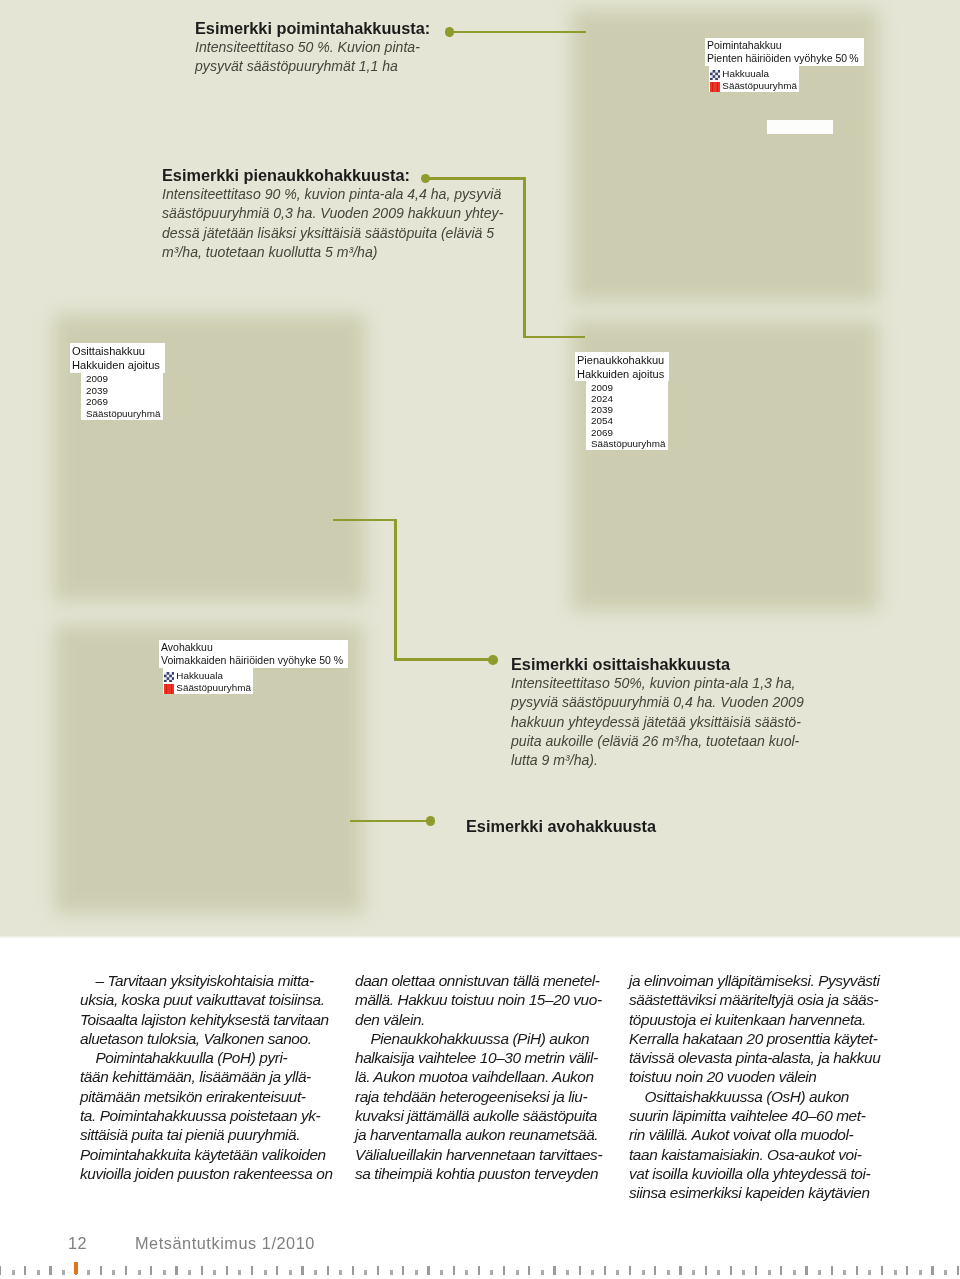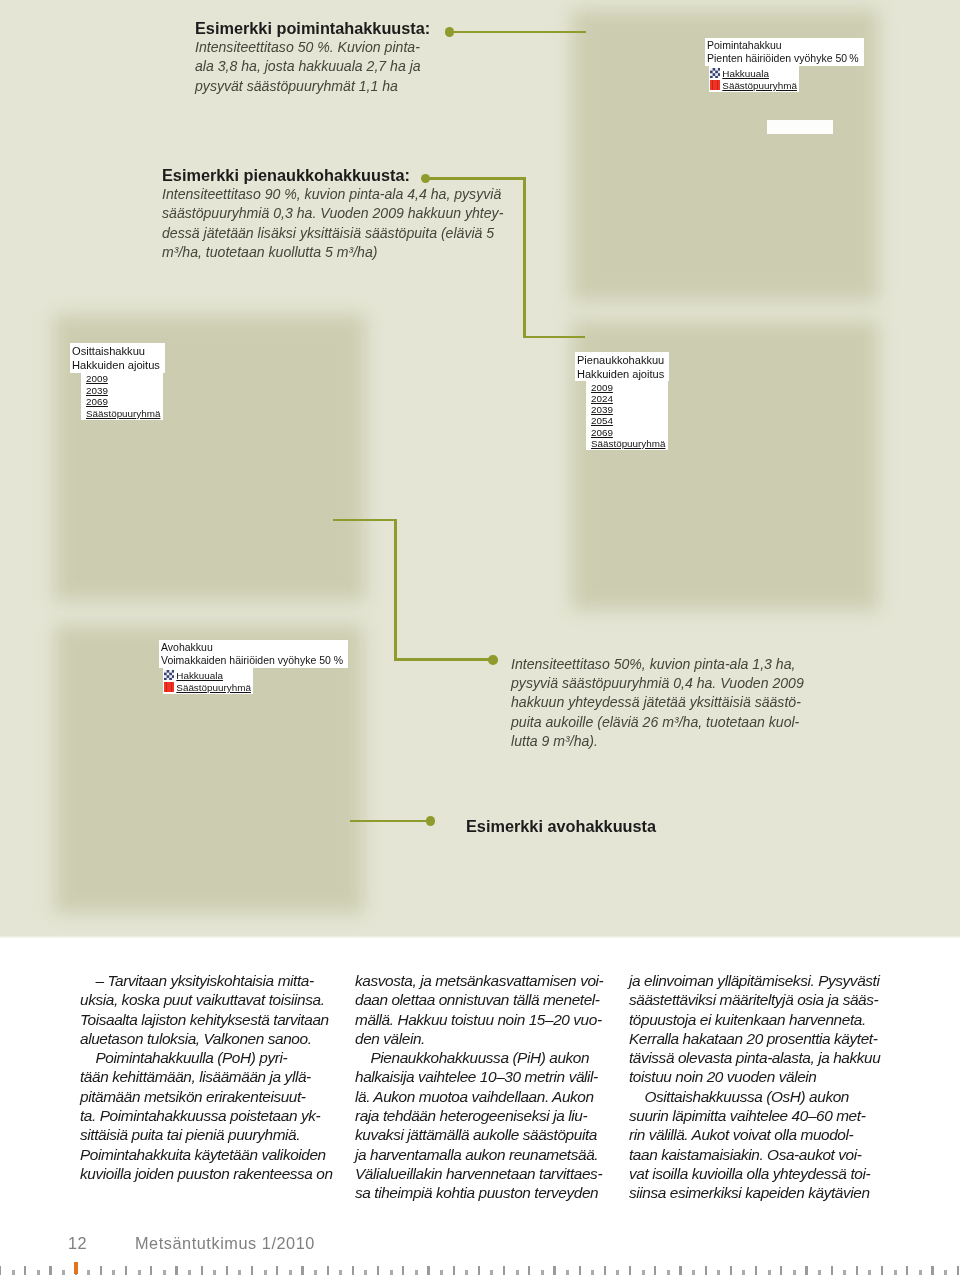--- a/index.html
+++ b/index.html
@@ -24,21 +24,21 @@
   
   .conn{position:absolute;background:#8f9b2c;}
   .dot{position:absolute;width:9.5px;height:9.5px;border-radius:50%;background:#8f9b2c;}
 
   
   .lg{position:absolute;font-size:10.5px;line-height:13.9px;color:#131313;font-family:"Liberation Sans",sans-serif;}
   .lg .ttl{background:#ffffff;display:table;padding:0.5px 5px 0 2px;white-space:nowrap;}
   .lg .rows{background:#ffffff;display:table;padding:1.5px 2px 0 1px;margin-left:4px;font-size:9.9px;}
   .lg.noswatch .rows{margin-left:11px;padding:0.5px 3px 0.5px 5px;font-size:9.85px;}
   .lg3 .rows{font-size:9.1px;padding-right:0;padding-bottom:0;}
-  .lg .row{display:flex;align-items:flex-start;white-space:nowrap;height:12.3px;line-height:12.3px;text-decoration:underline;}
+  .lg .row{display:flex;align-items:flex-end;white-space:nowrap;height:12.3px;line-height:12.3px;}
   .lg.noswatch .row{height:11.6px;line-height:11.6px;}
   .lg.lg3 .row{height:11.25px;line-height:11.25px;}
   .sw{width:10.3px;height:10.3px;margin-right:2px;flex:none;}
   .sw-checker{background-color:#eef0f8;background-image:
      conic-gradient(#39406a 25%, #eef0f8 0 50%, #39406a 0 75%, #eef0f8 0);
      background-size:5.25px 5.25px;}
   .sw-striped{background:repeating-linear-gradient(90deg,#ef3327 0 2.1px,#d51d12 2.1px 2.6px);}
 
   
   .cols{position:absolute;left:0;top:938px;width:960px;height:341px;background:#ffffff;}
@@ -104,36 +104,36 @@
   <div class="conn" style="left:394.4px;top:658.2px;width:102px;height:2.6px;"></div>
   <div class="dot" style="left:488.2px;top:655.1px;"></div>
 
   <div class="conn" style="left:350px;top:819.7px;width:81px;height:2.6px;"></div>
   <div class="dot" style="left:425.5px;top:816.3px;"></div>
 
   <div class="callout c1">
     <div class="hd">Esimerkki poimintahakkuusta:</div>
     <div class="bd">
       <div>Intensiteettitaso 50 %. Kuvion pinta-</div>
-      <div>ala 3,8 ha, josta hakkuuala 2,7 ha ja</div>
       <div>pysyvät säästöpuuryhmät 1,1  ha</div>
     </div>
   </div>
 
   <div class="callout c2">
     <div class="hd">Esimerkki pienaukkohakkuusta:</div>
     <div class="bd">
       <div>Intensiteettitaso 90 %, kuvion pinta-ala 4,4 ha, pysyviä</div>
       <div>säästöpuuryhmiä 0,3 ha. Vuoden 2009 hakkuun yhtey-</div>
       <div>dessä jätetään lisäksi yksittäisiä säästöpuita (eläviä 5</div>
       <div>m³/ha, tuotetaan kuollutta 5 m³/ha)</div>
     </div>
   </div>
 
   <div class="callout c3">
+    <div class="hd">Esimerkki osittaishakkuusta</div>
     <div class="bd">
       <div>Intensiteettitaso 50%, kuvion pinta-ala 1,3 ha,</div>
       <div>pysyviä säästöpuuryhmiä 0,4 ha. Vuoden 2009</div>
       <div>hakkuun yhteydessä jätetää yksittäisiä säästö-</div>
       <div>puita aukoille (eläviä 26 m³/ha, tuotetaan kuol-</div>
       <div>lutta 9 m³/ha).</div>
     </div>
   </div>
 
   <div class="callout c4">
@@ -230,21 +230,20 @@
         <div class="tline">aluetason tuloksia, Valkonen sanoo.</div>
         <div class="tline">    Poimintahakkuulla (PoH) pyri-</div>
         <div class="tline">tään kehittämään, lisäämään ja yllä-</div>
         <div class="tline">pitämään metsikön erirakenteisuut-</div>
         <div class="tline">ta. Poimintahakkuussa poistetaan yk-</div>
         <div class="tline">sittäisiä puita tai pieniä puuryhmiä.</div>
         <div class="tline">Poimintahakkuita käytetään valikoiden</div>
         <div class="tline">kuvioilla joiden puuston rakenteessa on</div>
       </div>
     <div class="col col2">
-        <div class="tline">kasvosta, ja metsänkasvattamisen voi-</div>
         <div class="tline">daan olettaa onnistuvan tällä menetel-</div>
         <div class="tline">mällä. Hakkuu toistuu noin 15–20 vuo-</div>
         <div class="tline">den välein.</div>
         <div class="tline">    Pienaukkohakkuussa (PiH) aukon</div>
         <div class="tline">halkaisija vaihtelee 10–30 metrin välil-</div>
         <div class="tline">lä. Aukon muotoa vaihdellaan. Aukon</div>
         <div class="tline">raja tehdään heterogeeniseksi ja liu-</div>
         <div class="tline">kuvaksi jättämällä aukolle säästöpuita</div>
         <div class="tline">ja harventamalla aukon reunametsää.</div>
         <div class="tline">Välialueillakin harvennetaan tarvittaes-</div>

